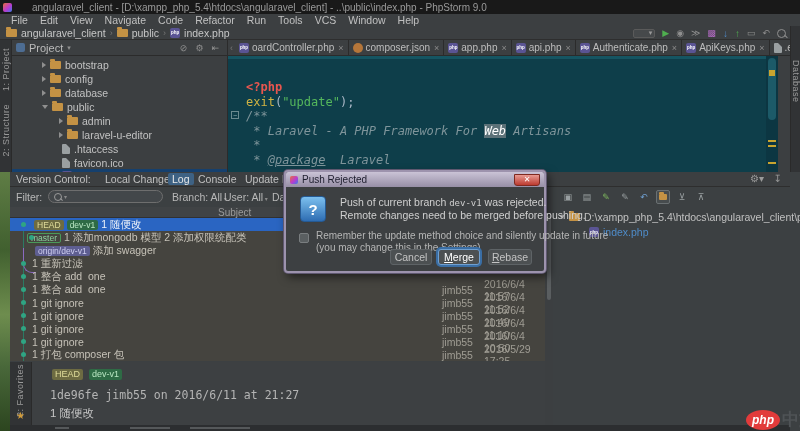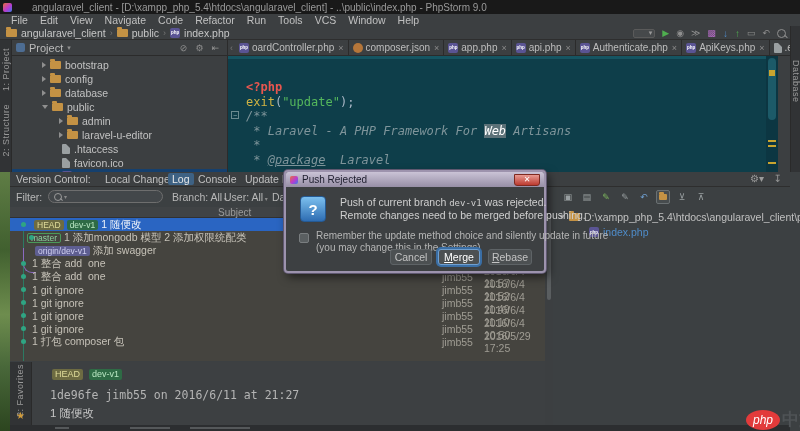--- a/index.html
+++ b/index.html
@@ -128,21 +128,21 @@
   .dlg-line{position:absolute;left:54px;font-size:10.5px;color:#cfcfcf;white-space:nowrap;}
   .dlg-branch{font-family:"DejaVu Sans Mono","Liberation Mono",monospace;font-size:9px;}
   .dlg-check{position:absolute;left:13px;top:46px;width:10px;height:10px;background:#5a5f61;border:1px solid #7a7e80;border-radius:2px;box-sizing:border-box;}
   .dlg-cbtext{position:absolute;left:30px;top:43px;font-size:10px;color:#b5b5b5;line-height:12px;white-space:nowrap;}
   .btn{position:absolute;top:62px;height:16px;background:#4c5052;border:1px solid #5e6366;border-radius:3px;color:#c4c4c4;font-size:10.5px;display:flex;align-items:center;justify-content:center;box-sizing:border-box;}
   .btn.focus{border:1px solid #6f9fd0;box-shadow:0 0 0 2px #3a6ea5;color:#fff;}
   .mn::first-letter{text-decoration:underline;}
 
   
   .watermark{left:746px;top:408px;display:flex;align-items:center;gap:2px;z-index:60;}
-  .wm-badge{width:34px;height:20px;border-radius:50%;background:#e23b3b;color:#fff;font-weight:normal;font-style:italic;font-size:12px;display:flex;align-items:center;justify-content:center;}
+  .wm-badge{width:34px;height:20px;border-radius:50%;background:#e23b3b;color:#fff;font-weight:bold;font-style:italic;font-size:12px;display:flex;align-items:center;justify-content:center;}
   .wm-text{font-size:17px;font-weight:bold;color:#4f5356;white-space:nowrap;}
 </style>
 </head>
 <body>
 
 <div id="screen">
 
   <div class="ab titlebar">
     <span class="appicon"></span>
     <span>angularavel_client - [D:\xampp_php_5.4\htdocs\angularavel_client] - ..\public\index.php - PhpStorm 9.0</span>
@@ -363,20 +363,24 @@
         <span class="dot lane2"></span>
         <span class="chip chip-outline">master</span>
         <span class="subj">1 添加mongodb 模型 2 添加权限统配类</span>
       </div>
       <div class="lrow" style="padding-left:25px;">
         <span class="chip chip-remote">origin/dev-v1</span>
         <span class="subj">添加 swagger</span>
       </div>
       <div class="lrow" style="padding-left:22px;">
         <span class="dot"></span>
+        <span class="subj">1 重新过滤</span>
+      </div>
+      <div class="lrow" style="padding-left:22px;">
+        <span class="dot"></span>
         <span class="subj">1 整合 add  one</span>
       </div>
       <div class="lrow" style="padding-left:22px;">
         <span class="dot"></span>
         <span class="subj">1 整合 add  one</span>
         <span class="auth">jimb55</span>
         <span class="cdate">2016/6/4 11:57</span>
       </div>
       <div class="lrow" style="padding-left:22px;">
         <span class="dot"></span>

